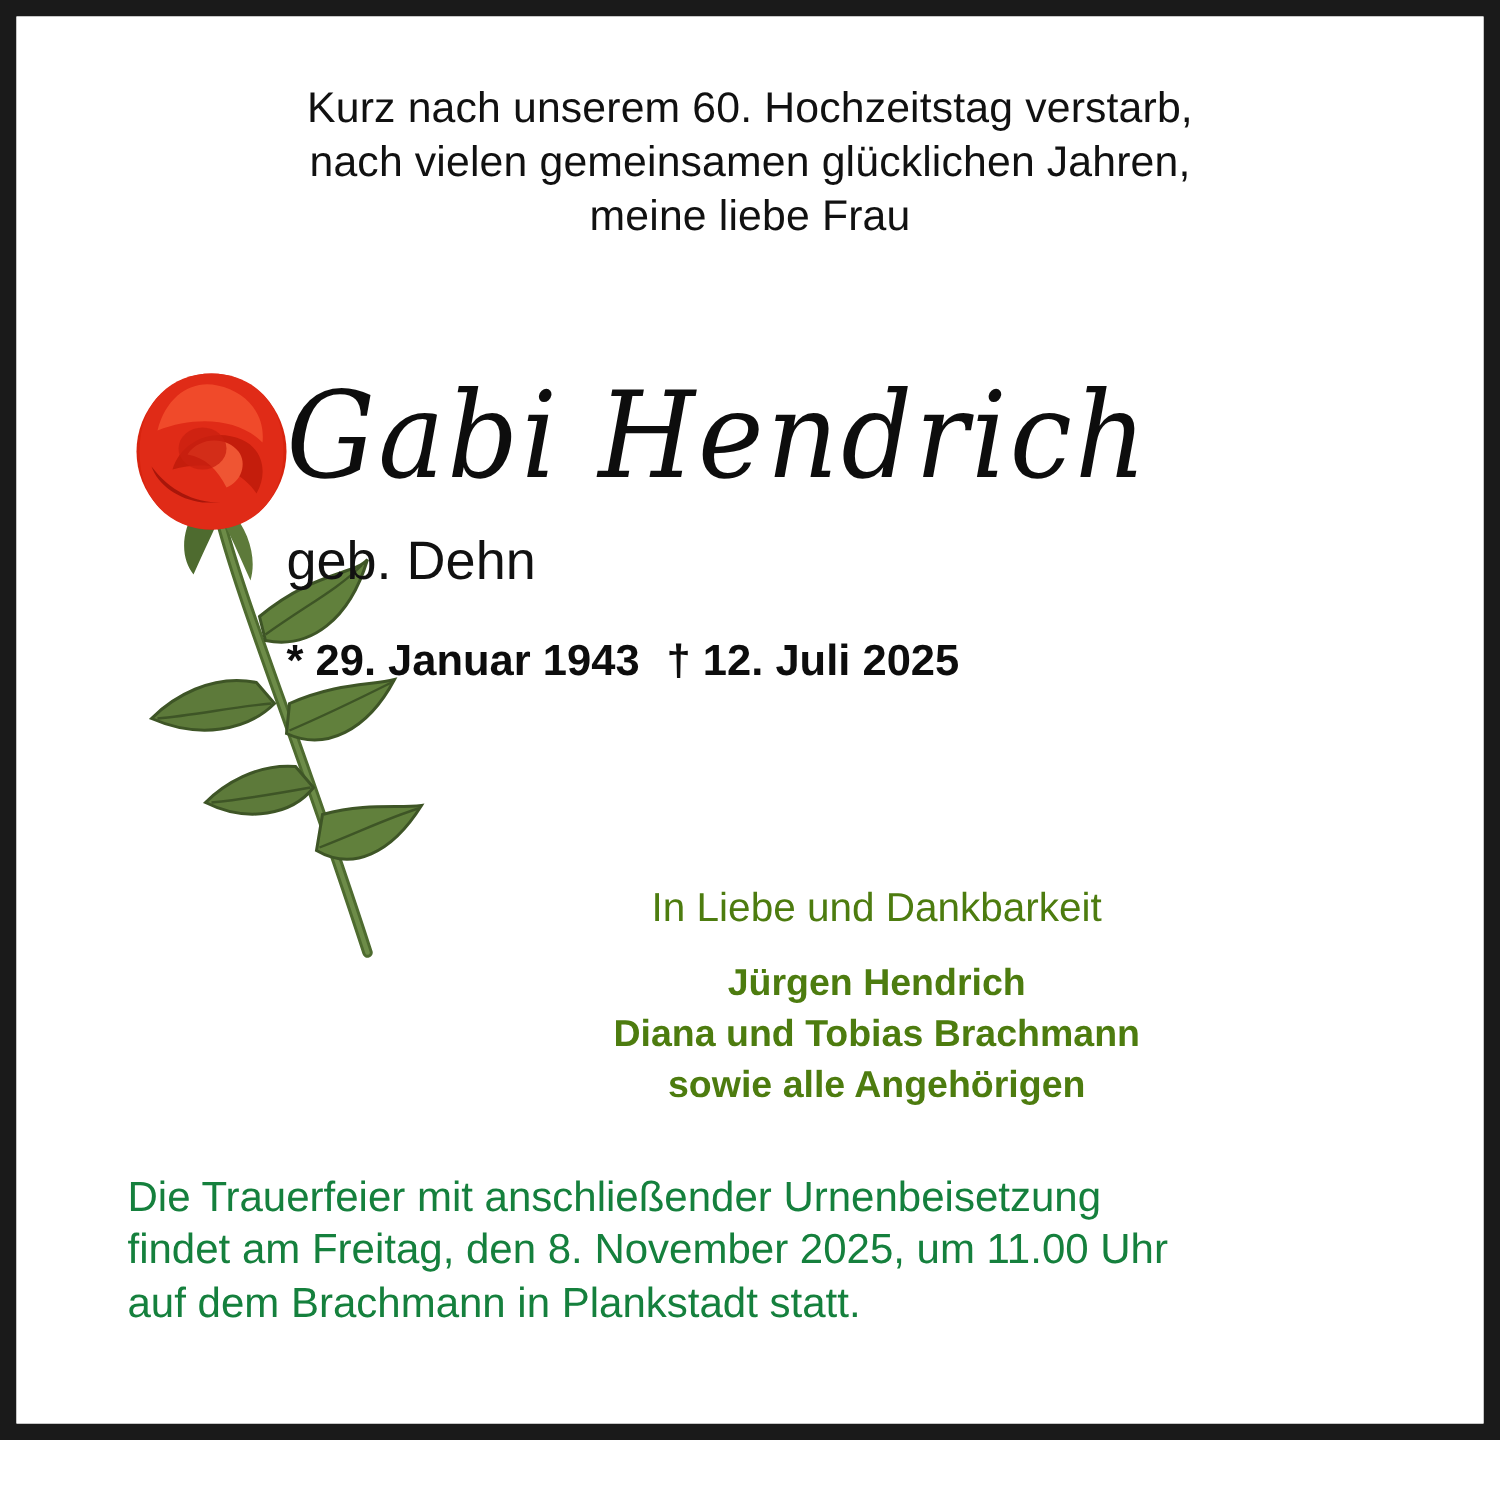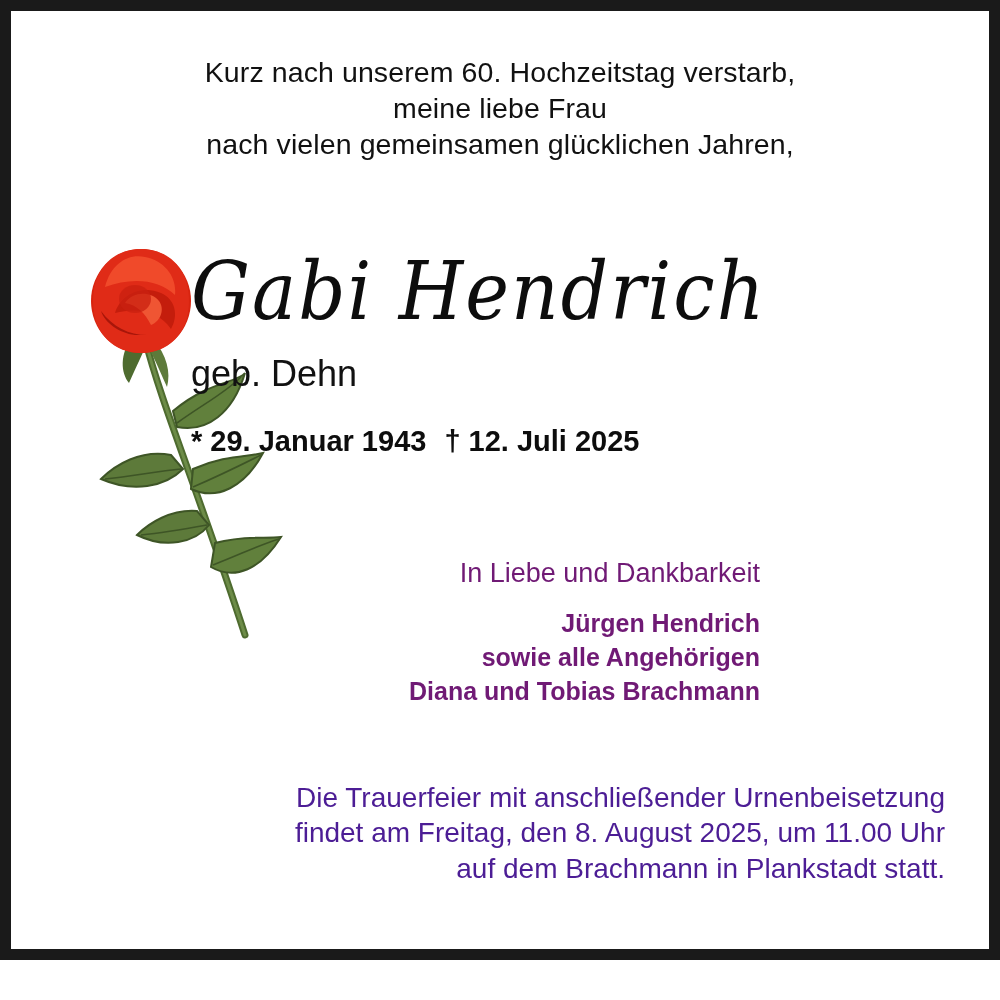--- a/index.html
+++ b/index.html
@@ -71,68 +71,68 @@
     font-size: 29px;
     font-weight: bold;
     color: #0d0d0d;
     white-space: nowrap;
   }
   .dates .sep { display: inline-block; width: 18px; }
 
   
   .family {
     position: absolute;
-    top: 546px;
+    top: 578px;
     left: 398px;
-    text-align: right;
-    color: #701a75;
+    text-align: center;
+    color: #4d7c0f;
   }
   .family .lead {
     font-size: 27px;
     line-height: 1.2;
     margin-bottom: 18px;
   }
   .family .names {
     font-size: 25px;
     font-weight: bold;
     line-height: 1.35;
   }
 
   
   .footer {
     position: absolute;
     bottom: 62px;
     left: 74px;
     width: 860px;
     font-size: 28px;
     line-height: 1.28;
-    color: #4c1d95;
-    text-align: right;
+    color: #15803d;
+    text-align: left;
   }
   .footer div { white-space: nowrap; }
 
   
   .rose {
     position: absolute;
     left: 38px;
     top: 232px;
     width: 280px;
     height: 420px;
   }
 </style>
 </head>
 <body>
 
 <div class="obituary">
   <div class="inner">
 
     <div class="intro">
       <div>Kurz nach unserem 60. Hochzeitstag verstarb,</div>
+      <div>nach vielen gemeinsamen glücklichen Jahren,</div>
       <div>meine liebe Frau</div>
-      <div>nach vielen gemeinsamen glücklichen Jahren,</div>
     </div>
 
     <div class="rose">
       <svg viewBox="0 0 280 420" width="280" height="420" xmlns="http://www.w3.org/2000/svg">
 
         <path d="M96 96 C112 160, 150 250, 196 392" stroke="#4e6b2f" stroke-width="7" fill="none" stroke-linecap="round"></path>
         <path d="M96 96 C112 160, 150 250, 196 392" stroke="#6d8c48" stroke-width="3" fill="none" stroke-linecap="round"></path>
 
         <path d="M124 168 C160 138, 188 140, 196 130 C184 170, 158 190, 128 184 Z" fill="#61803c" stroke="#3e5526" stroke-width="2"></path>
         <path d="M128 180 C156 160, 176 150, 192 134" stroke="#3e5526" stroke-width="1.6" fill="none"></path>
@@ -167,25 +167,25 @@
       <div class="maiden-name">geb. Dehn</div>
       <div class="dates">
         <span>* 29. Januar 1943</span><span class="sep"></span><span>† 12. Juli 2025</span>
       </div>
     </div>
 
     <div class="family">
       <div class="lead">In Liebe und Dankbarkeit</div>
       <div class="names">
         <div>Jürgen Hendrich</div>
+        <div>Diana und Tobias Brachmann</div>
         <div>sowie alle Angehörigen</div>
-        <div>Diana und Tobias Brachmann</div>
       </div>
     </div>
 
     <div class="footer">
       <div>Die Trauerfeier mit anschließender Urnenbeisetzung</div>
-      <div>findet am Freitag, den 8. August 2025, um 11.00 Uhr</div>
+      <div>findet am Freitag, den 8. November 2025, um 11.00 Uhr</div>
       <div>auf dem Brachmann in Plankstadt statt.</div>
     </div>
 
   </div>
 </div>
 
 </body></html>

